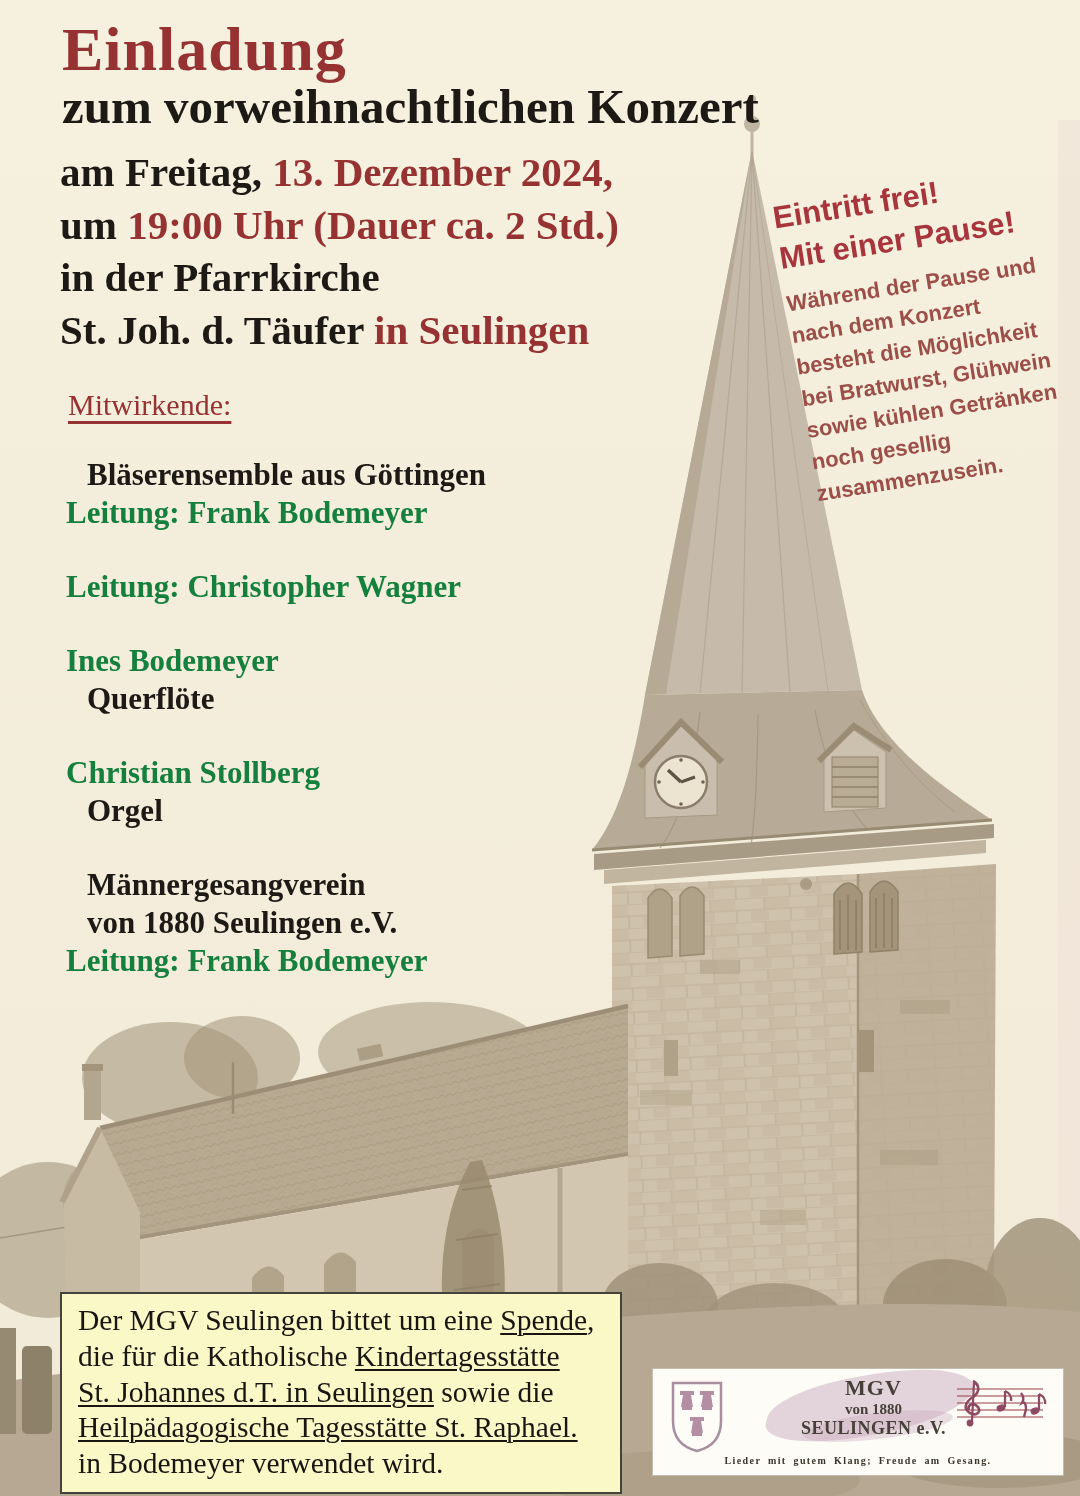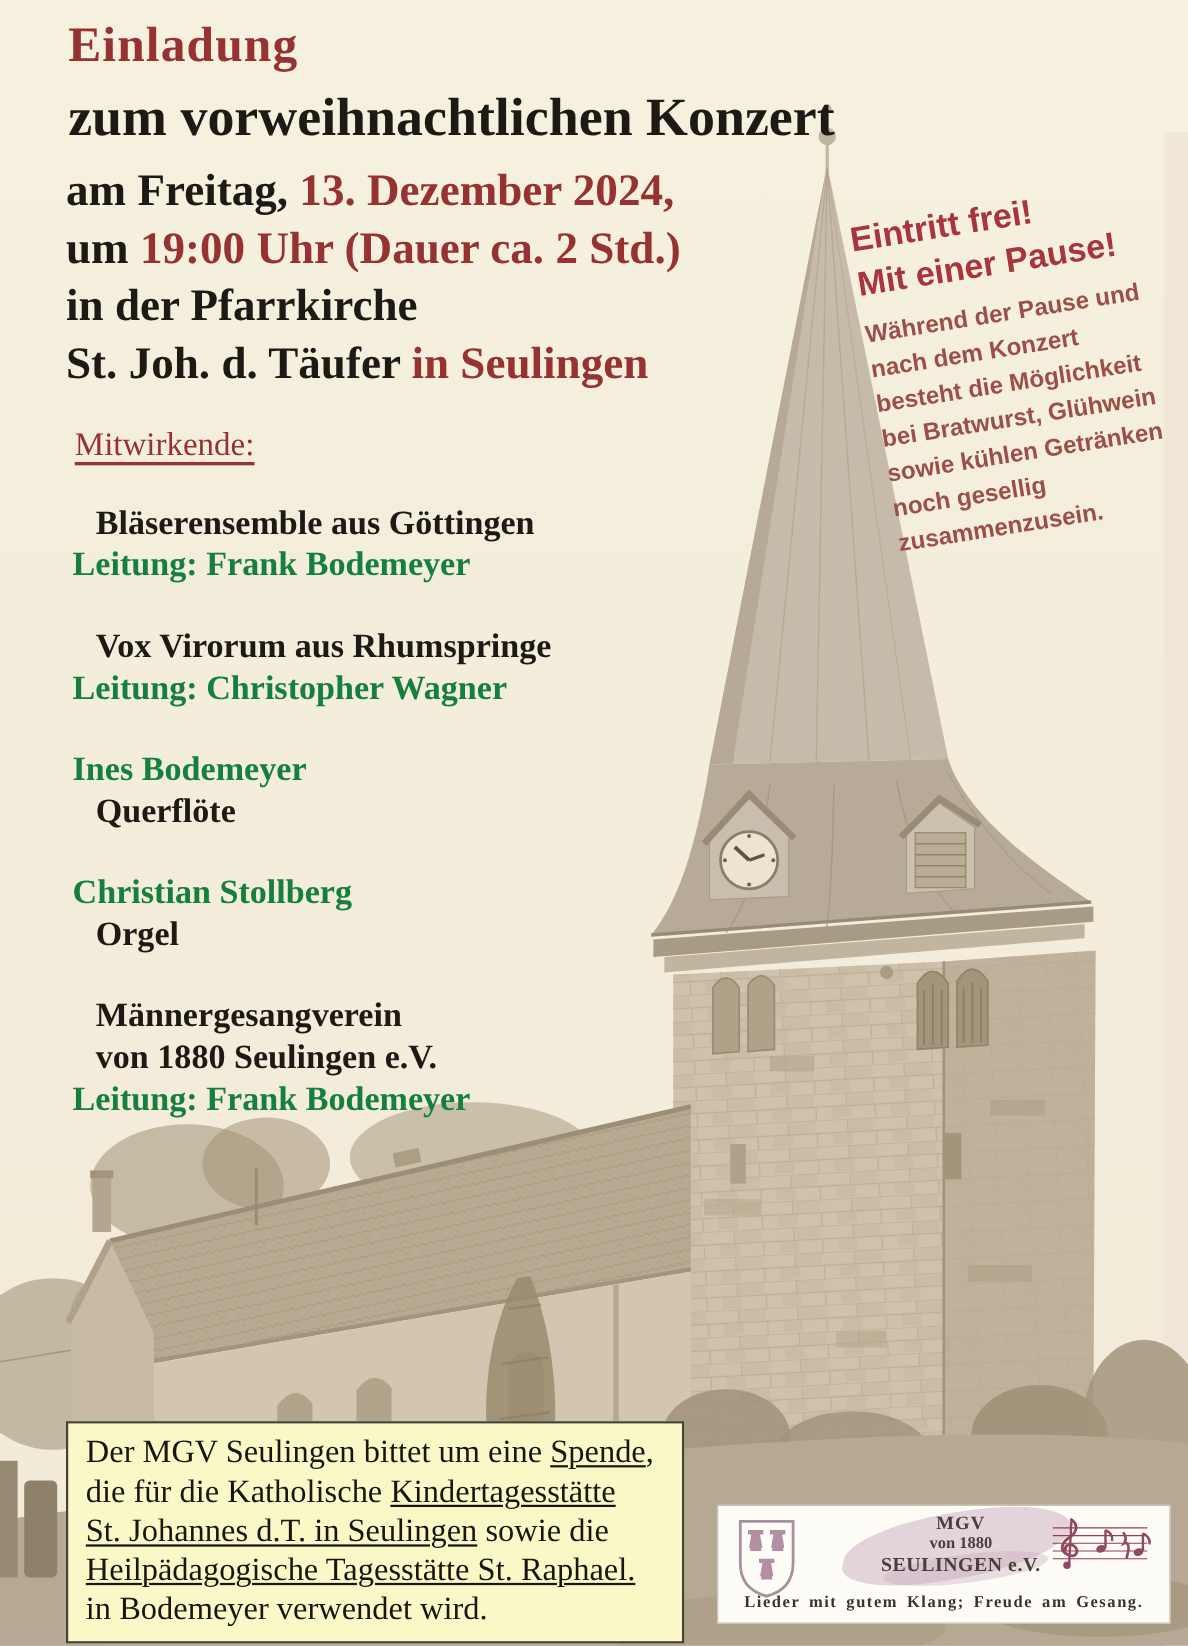--- a/index.html
+++ b/index.html
@@ -3,21 +3,21 @@
 <meta charset="utf-8">
 <style>
   html,body{margin:0;padding:0;background:#888;}
   .page{
     position:relative;width:1080px;height:1496px;overflow:hidden;
     background:#f6f0de;
     font-family:"Liberation Serif","DejaVu Serif",serif;
   }
   .church{position:absolute;left:0;top:0;z-index:0;}
   .txt{position:absolute;z-index:2;}
-  .title{left:62px;top:14px;font-size:45px;font-weight:bold;color:#963231;letter-spacing:1px;}
+  .title{left:62px;top:14px;font-size:62px;font-weight:bold;color:#963231;letter-spacing:1px;}
   .subtitle{left:62px;top:78px;font-size:49px;font-weight:bold;color:#1d1a16;}
   .dates{left:60px;top:146px;font-size:41px;font-weight:bold;color:#1d1a16;line-height:52.5px;white-space:nowrap;}
   .r{color:#963231;}
   .b{color:#1d1a16;}
   .mitwirkende{
     left:68px;top:388px;font-size:30px;font-weight:normal;color:#963231;
     text-decoration:underline;text-decoration-thickness:3px;text-underline-offset:6px;
   }
   .groups{left:66px;top:456px;font-size:31px;font-weight:bold;line-height:38px;}
   .group{margin-bottom:36px;}
@@ -46,27 +46,27 @@
     position:absolute;left:112px;top:6px;width:210px;height:60px;
     background:#c4a3b8;opacity:.45;border-radius:45% 55% 50% 50%;
     transform:rotate(-9deg) skewX(-24deg);
   }
   .brush2{
     position:absolute;left:150px;top:44px;width:150px;height:26px;
     background:#c4a3b8;opacity:.35;border-radius:50%;
     transform:rotate(-6deg) skewX(-30deg);
   }
   .clubname{position:absolute;left:108px;top:6px;width:225px;text-align:center;color:#47403a;}
-  .cn1{font-size:17px;font-weight:bold;letter-spacing:1px;}
+  .cn1{font-size:22px;font-weight:bold;letter-spacing:1px;}
   .cn2{font-size:15px;font-weight:bold;}
   .cn3{font-size:18px;font-weight:bold;letter-spacing:.5px;}
   .staff{position:absolute;right:14px;top:8px;}
   .motto{
     position:absolute;left:0;bottom:9px;width:100%;text-align:center;
-    font-size:15px;font-weight:bold;letter-spacing:1.4px;word-spacing:3px;color:#3a332a;
+    font-size:10px;font-weight:bold;letter-spacing:1.4px;word-spacing:3px;color:#3a332a;
   }
 </style>
 </head>
 <body>
 
 <div class="page">
 
   <svg class="church" width="1080" height="1496" viewBox="0 0 1080 1496">
     <defs>
       <linearGradient id="skyfade" x1="0" y1="0" x2="0" y2="1">
@@ -215,21 +215,20 @@
     </div>
   </div>
 
   <div class="txt mitwirkende">Mitwirkende:</div>
   <div class="txt groups">
     <div class="group">
       <div class="black">Bläserensemble aus Göttingen</div>
       <div class="red">Leitung: Frank Bodemeyer</div>
     </div>
     <div class="group">
-      <div class="black">Vox Virorum aus Rhumspringe</div>
       <div class="red">Leitung: Christopher Wagner</div>
     </div>
     <div class="group">
       <div class="red">Ines Bodemeyer</div>
       <div class="black">Querflöte</div>
     </div>
     <div class="group">
       <div class="red">Christian Stollberg</div>
       <div class="black">Orgel</div>
     </div>

